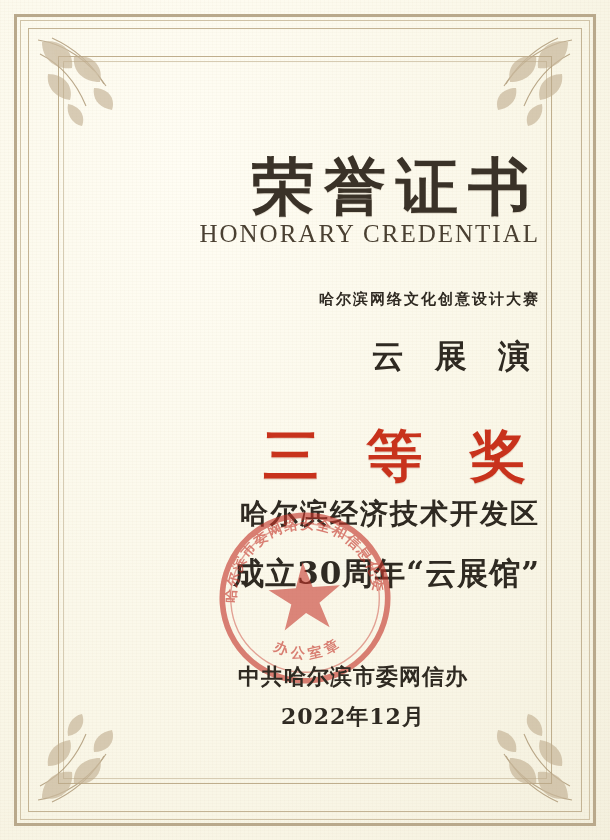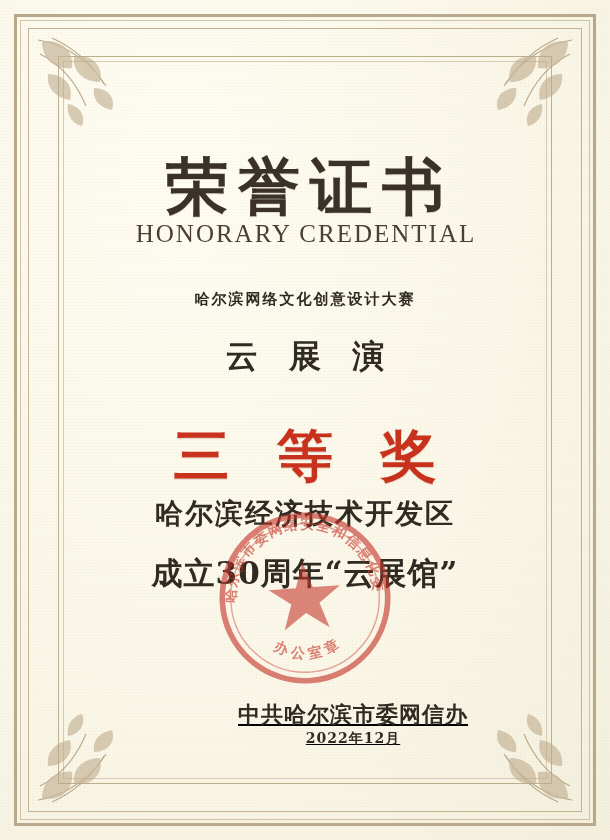--- a/index.html
+++ b/index.html
@@ -81,21 +81,21 @@
   .corner-tr { right: 34px; top: 34px; transform: scaleX(-1); }
   .corner-bl { left: 34px;  bottom: 34px; transform: scaleY(-1); }
   .corner-br { right: 34px; bottom: 34px; transform: scale(-1,-1); }
 
   
   .content {
     position: absolute;
     left: 70px; right: 70px; top: 72px; bottom: 70px;
     display: flex;
     flex-direction: column;
-    align-items: center;
+    align-items: flex-end;
     text-align: center;
   }
 
   .title-cn {
     margin-top: 82px;
     font-family: "DejaVu Serif", "Liberation Serif", serif;
     font-size: 62px;
     font-weight: bold;
     letter-spacing: 10px;
     color: #3a3228;
@@ -164,36 +164,36 @@
     font-family: "DejaVu Serif", "Liberation Serif", serif;
     font-size: 23px;
     font-weight: bold;
     letter-spacing: 1px;
     color: #2f2a22;
   }
 
   .signature-block {
     position: absolute;
     right: 0;
-    bottom: 22px;
+    bottom: 38px;
     text-align: center;
     width: 100%;
-    text-decoration: underline;
   }
   .issuer {
     font-family: "DejaVu Serif", "Liberation Serif", serif;
     font-size: 22px;
     font-weight: bold;
     letter-spacing: 1px;
     color: #2f2a22;
     padding-left: 96px;
   }
   .issue-date {
-    font-family: "DejaVu Serif", "Liberation Serif", serif;
-    font-size: 14px;
+    margin-top: 10px;
+    font-family: "DejaVu Serif", "Liberation Serif", serif;
+    font-size: 22px;
     font-weight: bold;
     letter-spacing: 1px;
     color: #2f2a22;
     padding-left: 96px;
   }
 
   
   .seal {
     position: absolute;
     left: 50%;

